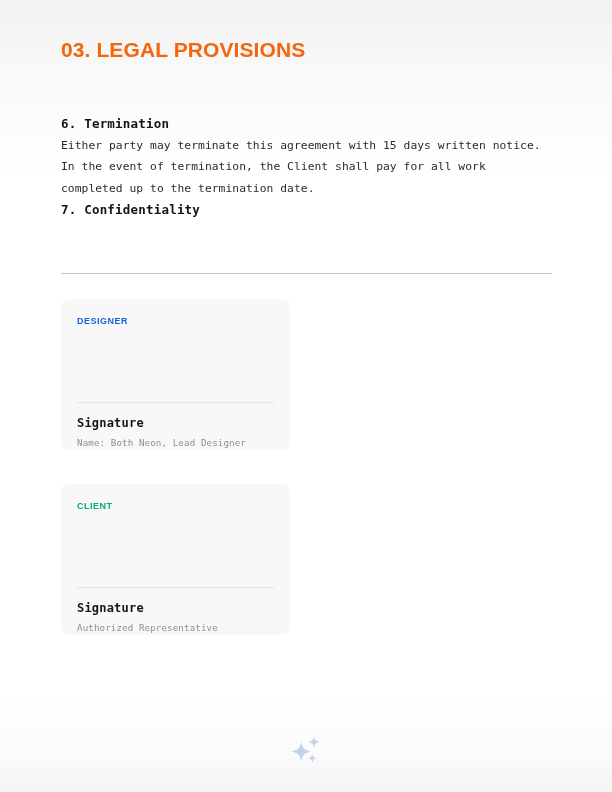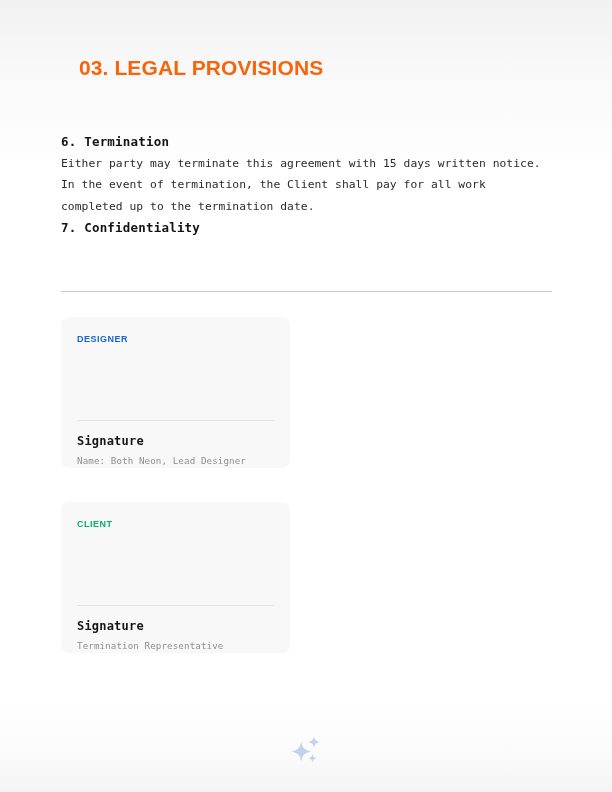--- a/index.html
+++ b/index.html
@@ -27,21 +27,21 @@
 
   .content {
     position: absolute;
     left: 61px;
     top: 0;
     width: 491px;
   }
 
   
   .section-title {
-    margin: 18px;
+    margin: 0;
     padding-top: 36px;
     font-size: 21px;
     font-weight: bold;
     letter-spacing: 0.1px;
     color: #f5650b;
     line-height: 28px;
   }
 
   
   .clauses {
@@ -184,21 +184,21 @@
         <div class="sig-line"></div>
         <div class="sig-word">Signature</div>
         <div class="sig-name">Name: Both Neon, Lead Designer</div>
       </div>
 
       <div class="card">
         <div class="card-label client">CLIENT</div>
         <div class="sig-space"></div>
         <div class="sig-line"></div>
         <div class="sig-word">Signature</div>
-        <div class="sig-name">Termination Representative</div>
+        <div class="sig-name">Authorized Representative</div>
       </div>
 
     </div>
   </div>
 
   <div class="sparkle-wrap">
     <svg class="sparkle-icon" width="36" height="36" viewBox="0 0 36 36" aria-hidden="true">
       <path d="M13.2 8.4 C14.4 15.0 16.6 17.2 23.2 18.4 C16.6 19.6 14.4 21.8 13.2 28.4 C12.0 21.8 9.8 19.6 3.2 18.4 C9.8 17.2 12.0 15.0 13.2 8.4 Z" fill="#c3d2ea"></path>
       <path d="M26.0 3.0 C26.7 7.0 28.0 8.3 32.0 9.0 C28.0 9.7 26.7 11.0 26.0 15.0 C25.3 11.0 24.0 9.7 20.0 9.0 C24.0 8.3 25.3 7.0 26.0 3.0 Z" fill="#c3d2ea"></path>
       <path d="M24.4 21.0 C24.9 23.9 25.8 24.8 28.7 25.3 C25.8 25.8 24.9 26.7 24.4 29.6 C23.9 26.7 23.0 25.8 20.1 25.3 C23.0 24.8 23.9 23.9 24.4 21.0 Z" fill="#c3d2ea"></path>

